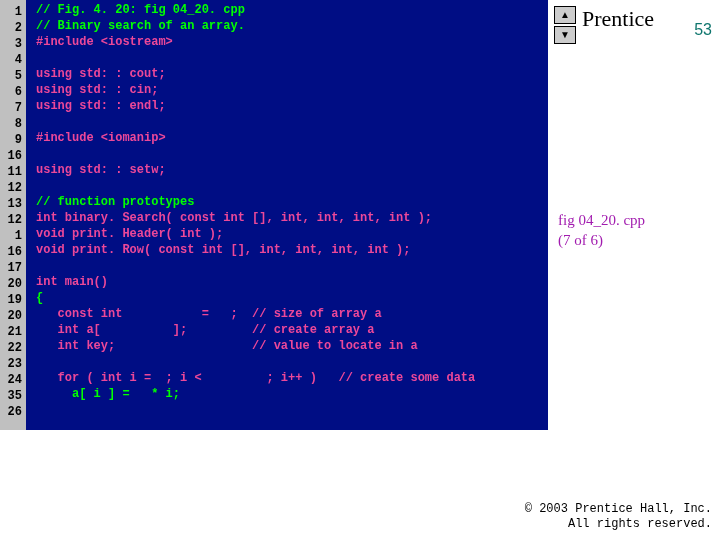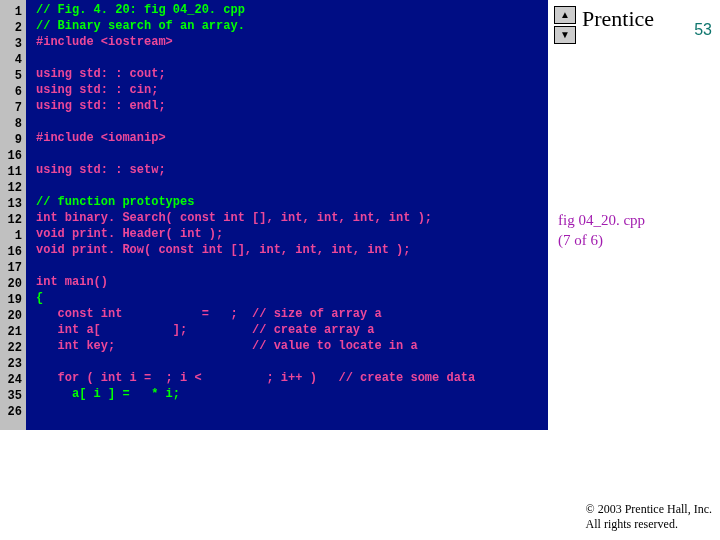--- a/index.html
+++ b/index.html
@@ -9,21 +9,21 @@
   .code{flex:1;font-family:'Courier New',monospace;font-size:12px;font-weight:bold;color:#00ff00;padding:2px 0 0 10px;line-height:16px;white-space:pre}
   .code .c{color:#00ff00}  
   .code .pp{color:#ec4899} 
   .code .kw{color:#ec4899} 
   .right{position:absolute;left:548px;top:0;right:0;height:540px}
   .arrows{position:absolute;left:6px;top:6px;width:22px}
   .arrow{display:block;width:20px;height:16px;border:1px solid #000;background:#ccc;margin-bottom:2px;text-align:center;font-size:10px;line-height:16px;cursor:pointer;user-select:none}
   .outline{position:absolute;left:34px;top:6px;font-size:22px;color:#000;font-family:'Times New Roman',serif}
   .pagenum{position:absolute;right:8px;top:21px;font-size:16px;color:#0f766e}
   .figlabel{position:absolute;left:10px;top:210px;font-size:15px;color:#a21caf;font-family:'Times New Roman',serif;line-height:20px}
-  .copy{position:absolute;right:8px;bottom:8px;font-size:12px;text-align:left;line-height:15px;font-family:Liberation Serif, serif}
+  .copy{position:absolute;right:8px;bottom:8px;font-size:12px;text-align:right;line-height:15px;font-family:Liberation Mono, monospace}
 </style>
 </head>
 <body>
 
 <div class="slide">
 
   <div class="codebox">
     <div class="gutter" id="gutter">
         <div>1</div>
         <div>2</div>

